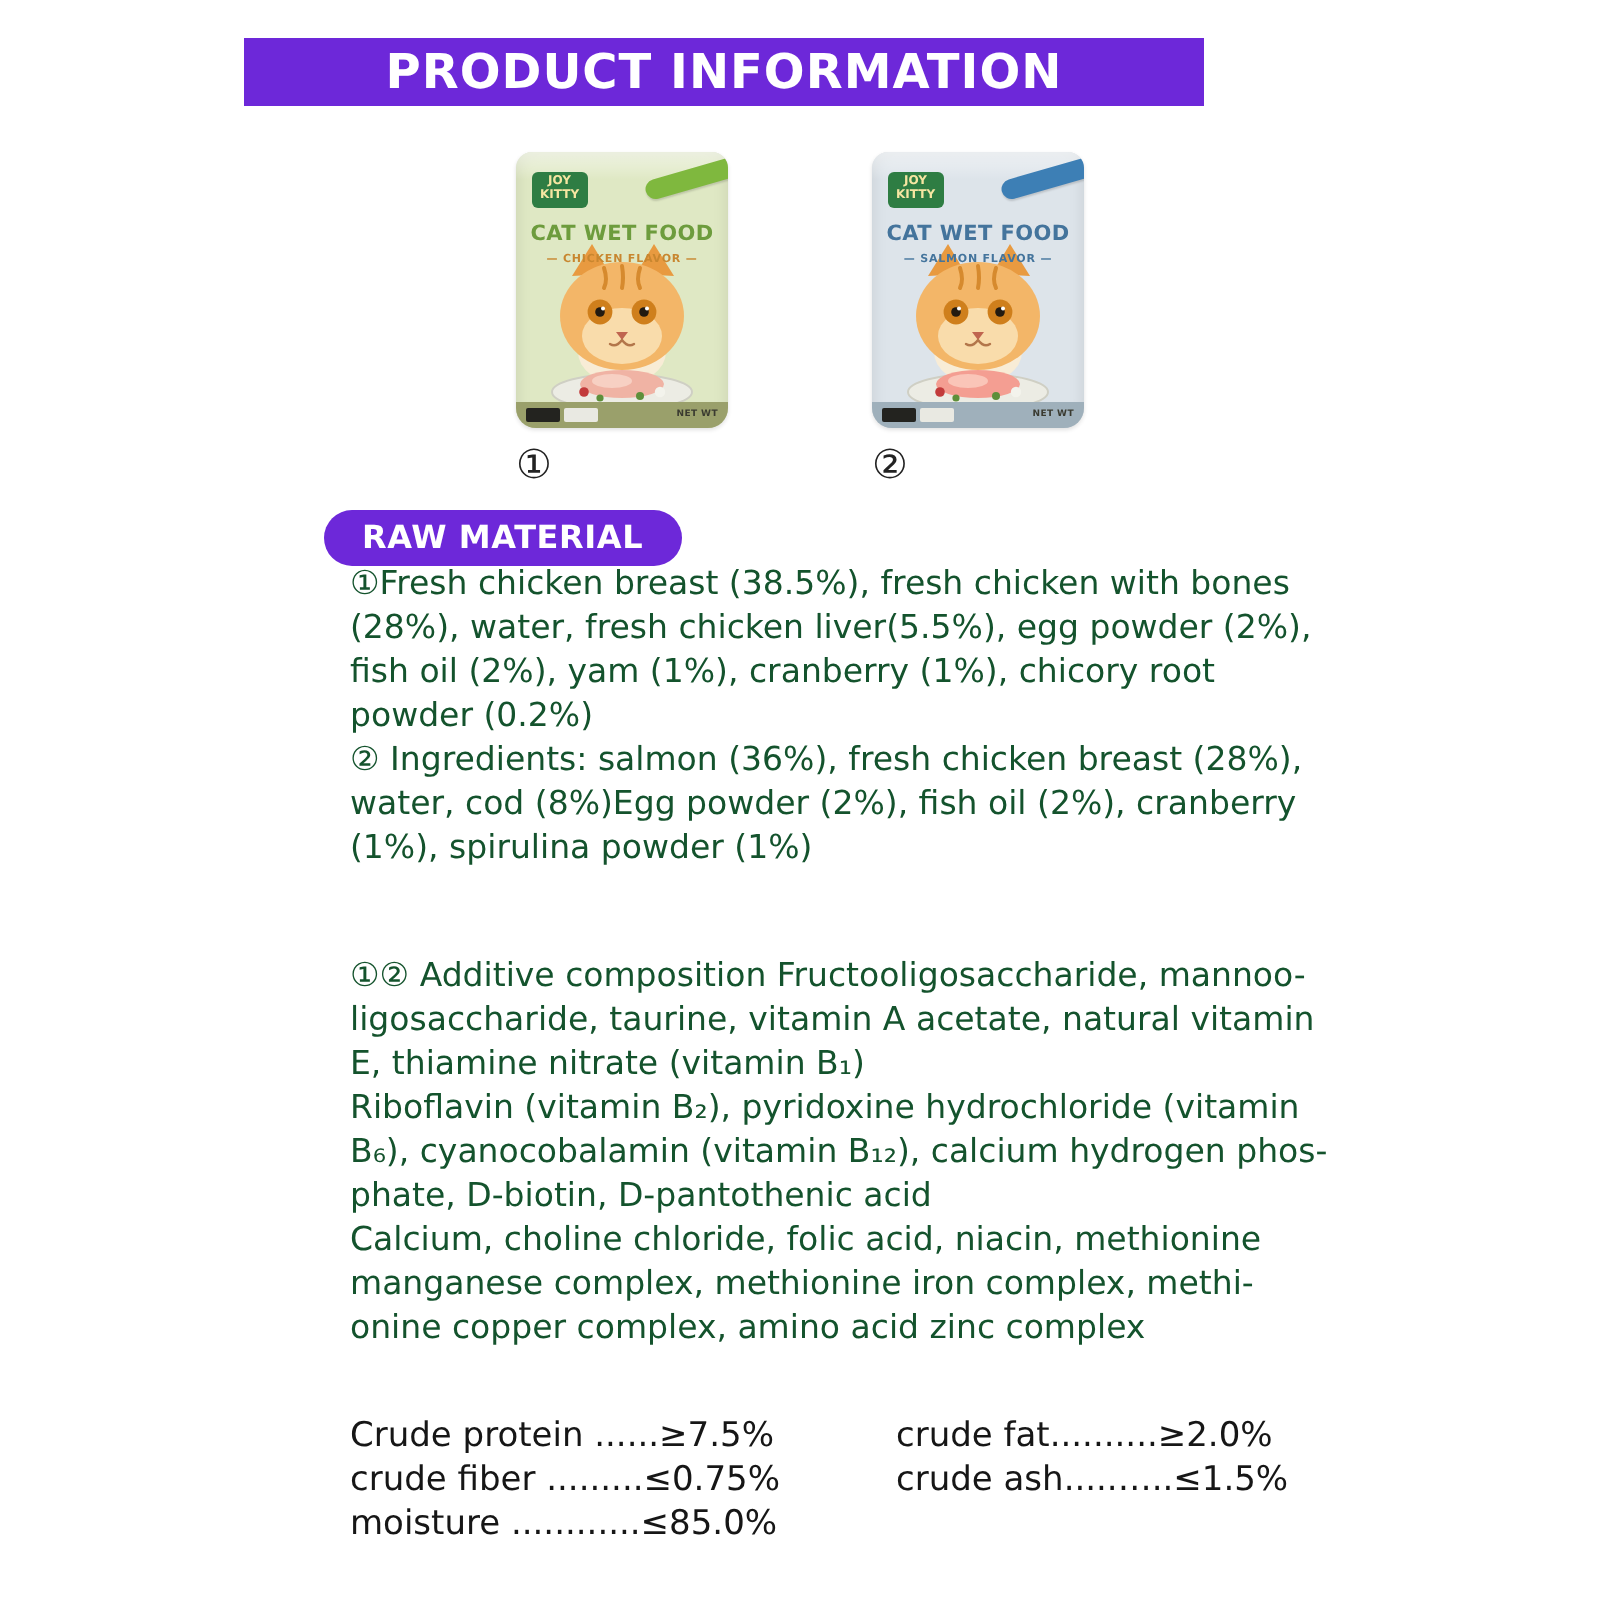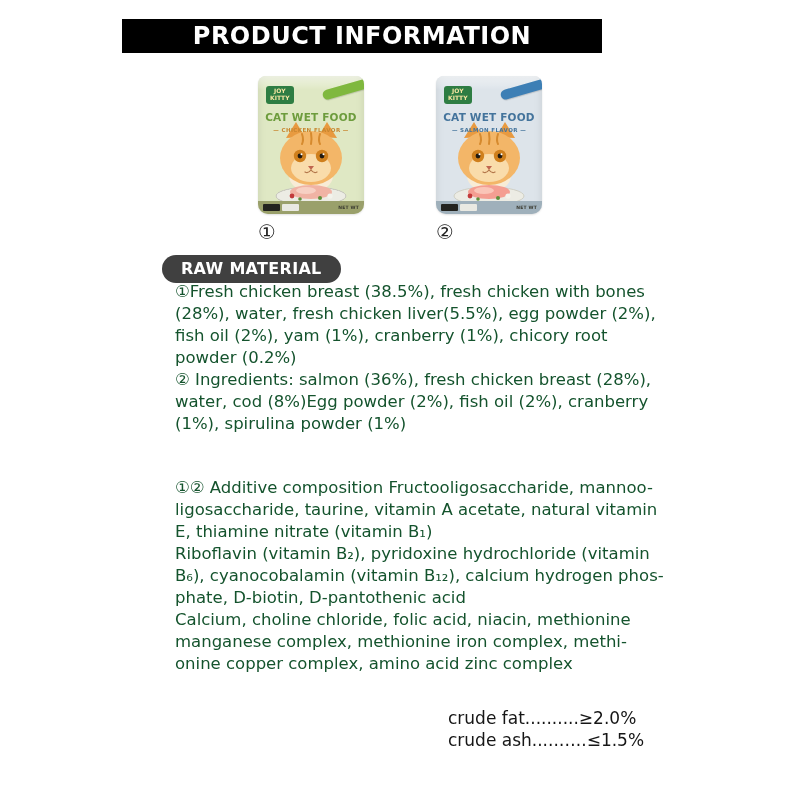--- a/index.html
+++ b/index.html
@@ -6,21 +6,21 @@
   body {
     width:800px; height:800px; background:#ffffff;
     font-family:"DejaVu Sans","Liberation Sans",sans-serif;
     color:#1b1b1b;
   }
   .page { position:relative; width:800px; height:800px; background:#fff; overflow:hidden; }
 
   
   .header-bar {
     position:absolute; left:122px; top:19px; width:480px; height:34px;
-    background:#000000; display:flex; align-items:center; justify-content:center;
+    background:#6d28d9; display:flex; align-items:center; justify-content:center;
   }
   .header-bar span { color:#ffffff; font-weight:bold; font-size:24px; letter-spacing:0.5px; }
 
   
   .products {
     position:absolute; left:0; top:76px; width:800px;
     display:flex; justify-content:center; gap:72px;
   }
   .product { display:flex; flex-direction:column; align-items:flex-start; }
   .pouch {
@@ -56,21 +56,21 @@
     position:absolute; left:0; bottom:0; width:100%; height:13px; z-index:2;
     display:flex; align-items:center; gap:2px; padding:0 5px; box-sizing:border-box;
   }
   .band-tag { width:17px; height:7px; background:#23231f; border-radius:1px; }
   .band-tag.light { background:#e9e9e2; }
   .band-netwt { margin-left:auto; font-size:4.5px; font-weight:bold; color:#3a3a30; letter-spacing:0.2px; }
   .circ-num { margin-top:8px; font-size:20px; color:#222; line-height:1; }
 
   
   .pill {
-    position:absolute; left:162px; background:#404040; color:#fff;
+    position:absolute; left:162px; background:#6d28d9; color:#fff;
     font-weight:bold; font-size:16px; letter-spacing:0.3px;
     padding:4px 19px 5px; border-radius:15px; white-space:nowrap;
   }
   .pill-raw { top:255px; }
   .pill-additives { top:450px; }
   .pill-analysis { top:676px; }
 
   
   .text-block {
     position:absolute; left:175px; width:490px;
@@ -189,16 +189,19 @@
   <div class="text-block additives-text">①② Additive composition Fructooligosaccharide, mannoo-
 ligosaccharide, taurine, vitamin A acetate, natural vitamin
 E, thiamine nitrate (vitamin B₁)
 Riboflavin (vitamin B₂), pyridoxine hydrochloride (vitamin
 B₆), cyanocobalamin (vitamin B₁₂), calcium hydrogen phos-
 phate, D-biotin, D-pantothenic acid
 Calcium, choline chloride, folic acid, niacin, methionine
 manganese complex, methionine iron complex, methi-
 onine copper complex, amino acid zinc complex</div>
 
+  <div class="analysis-col analysis-left">Crude protein ......≥7.5%
+crude fiber .........≤0.75%
+moisture ............≤85.0%</div>
   <div class="analysis-col analysis-right">crude fat..........≥2.0%
 crude ash.....…..≤1.5%</div>
 
 </div>
 
 </body></html>

